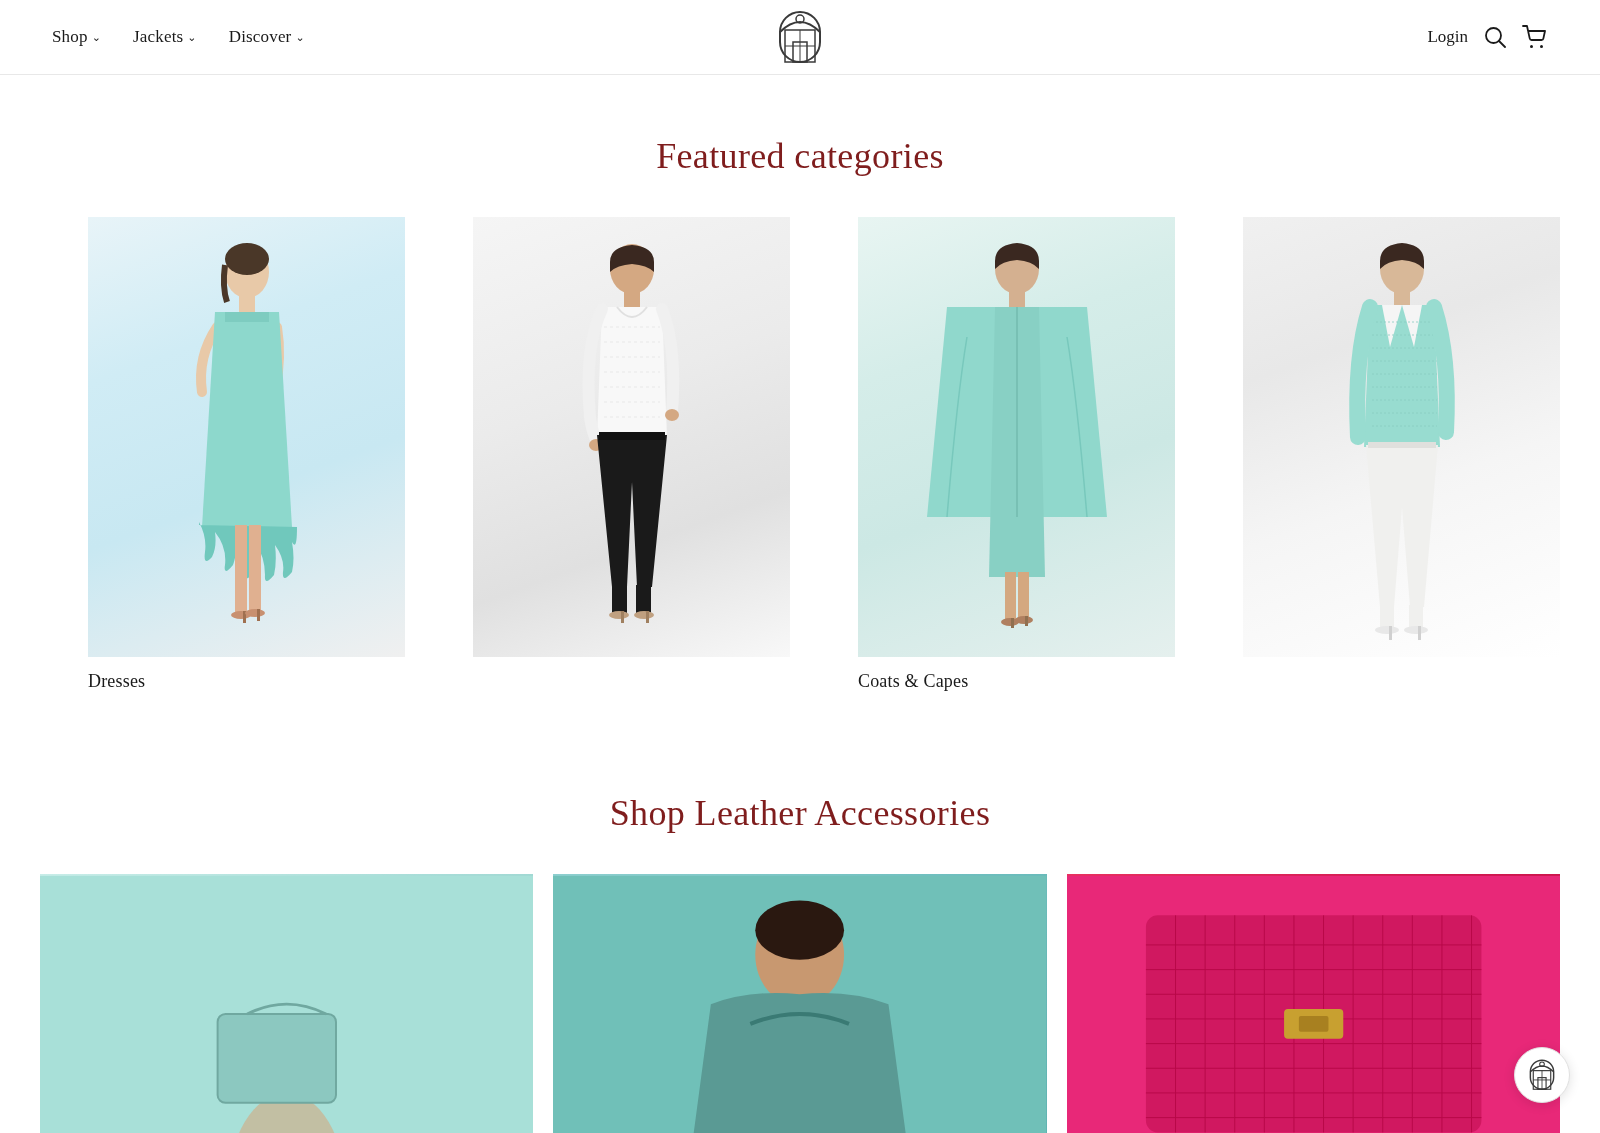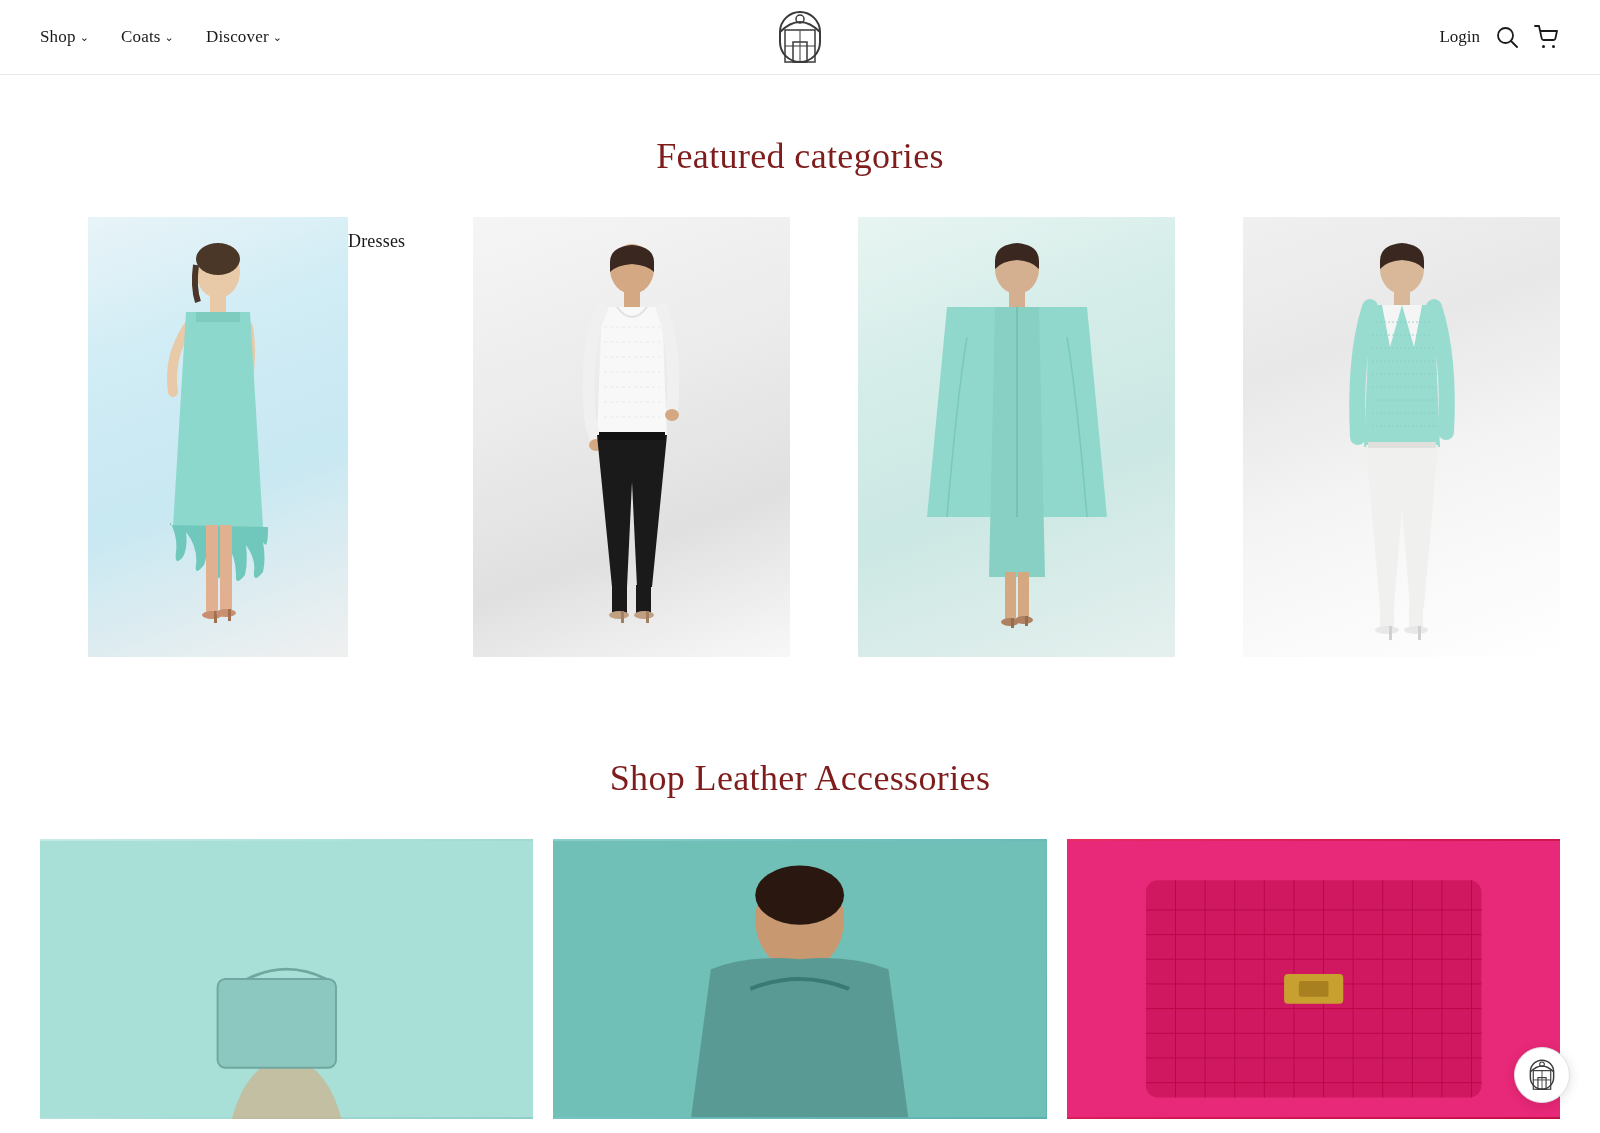--- a/index.html
+++ b/index.html
@@ -15,21 +15,21 @@
       width: 1600px;
       min-height: 1133px;
       overflow-x: hidden;
     }
 
     
     header {
       display: flex;
       align-items: center;
       justify-content: space-between;
-      padding: 0 40px;
+      padding: 0 52px;
       height: 75px;
       border-bottom: 1px solid #e8e8e8;
       background: #fff;
       position: relative;
     }
 
     .nav-left {
       display: flex;
       align-items: center;
       gap: 32px;
@@ -110,20 +110,21 @@
 
     .categories-grid {
       display: grid;
       grid-template-columns: repeat(4, 1fr);
       gap: 20px;
     }
 
     .category-card {
       cursor: pointer;
       display: flex;
+      flex-direction: column;
       margin-left: 48px;
     }
 
     .category-image {
       width: 100%;
       height: 440px;
       overflow: hidden;
       display: flex;
       align-items: flex-end;
       justify-content: center;
@@ -209,21 +210,21 @@
 </head>
 <body>
 
 <header>
   <nav class="nav-left">
     <a class="nav-item" href="#">
       <span>Shop</span>
       <span class="chevron">⌄</span>
     </a>
     <a class="nav-item" href="#">
-      <span>Coats</span>
+      <span>Jackets</span>
       <span class="chevron">⌄</span>
     </a>
     <a class="nav-item" href="#">
       <span>Discover</span>
       <span class="chevron">⌄</span>
     </a>
   </nav>
 
   <div class="logo-center">
     <svg class="logo-svg" viewBox="0 0 50 55" xmlns="http://www.w3.org/2000/svg">
@@ -364,20 +365,21 @@
 
             <rect x="118" y="355" width="11" height="50" fill="#d4a880"></rect>
             <rect x="131" y="355" width="11" height="48" fill="#d4a880"></rect>
 
             <ellipse cx="123" cy="405" rx="9" ry="4" fill="#b08060"></ellipse>
             <rect x="124" y="401" width="3" height="10" fill="#907050"></rect>
             <ellipse cx="137" cy="403" rx="9" ry="4" fill="#b08060"></ellipse>
             <rect x="138" y="399" width="3" height="10" fill="#907050"></rect>
           </svg>
         </div>
+        <span class="category-label">Coats &amp; Capes</span>
       </div>
 
       <div class="category-card">
         <div class="category-image cat-jackets">
           <svg width="260" height="440" viewBox="0 0 260 440" xmlns="http://www.w3.org/2000/svg">
 
             <ellipse cx="130" cy="52" rx="22" ry="25" fill="#d8b898"></ellipse>
 
             <path d="M108 44 Q108 28 130 26 Q152 28 152 44 L152 52 Q145 44 130 43 Q115 44 108 52 Z" fill="#3a2820"></path>
 

